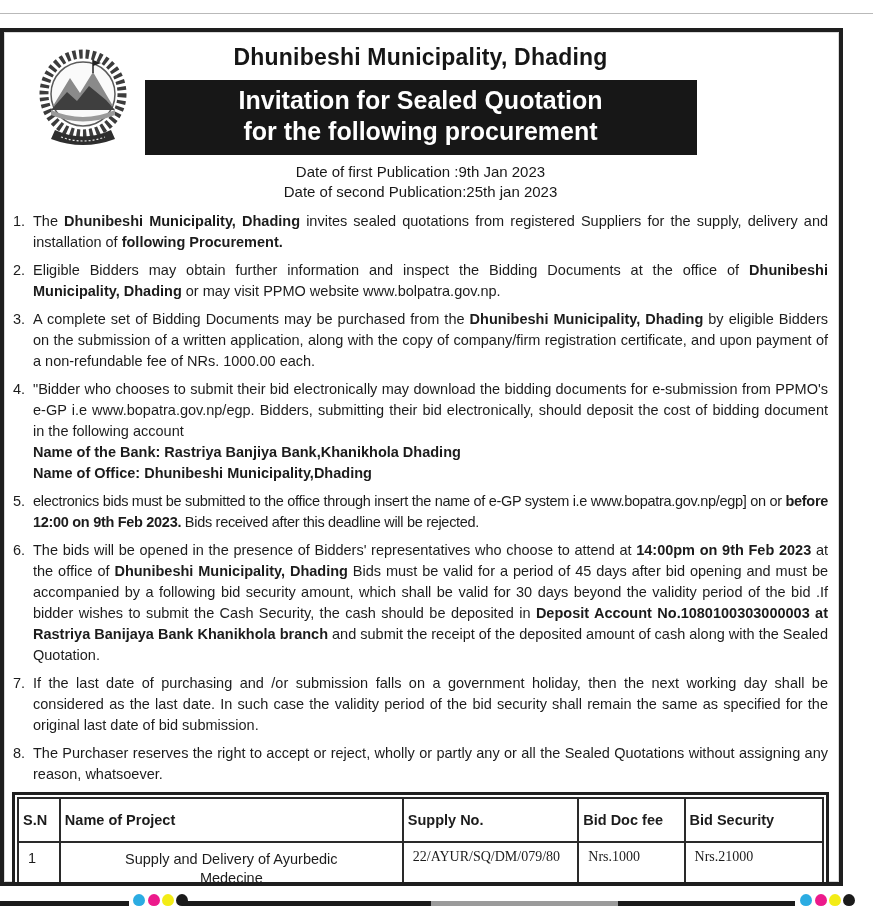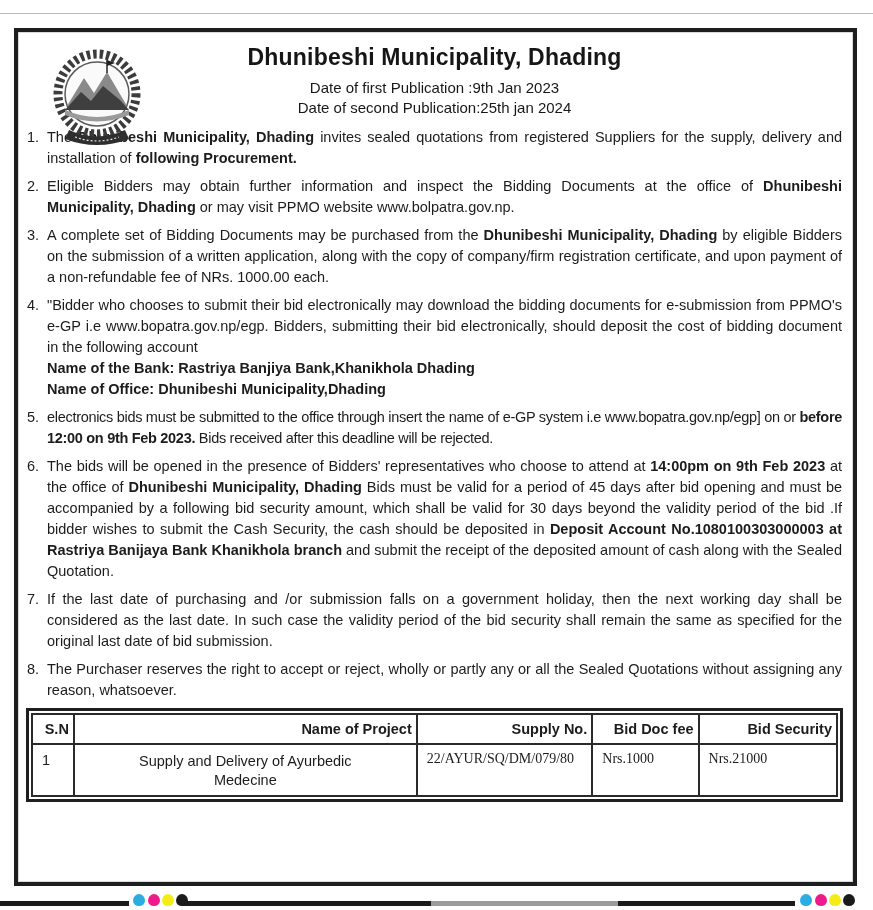--- a/index.html
+++ b/index.html
@@ -5,21 +5,21 @@
   html,body{margin:0;padding:0;}
   body{
     width:873px;height:910px;position:relative;overflow:hidden;
     background:#ffffff;color:#1c1c1c;
     font-family:"Liberation Sans", sans-serif;
     -webkit-font-smoothing:antialiased;
   }
   .top-rule{position:absolute;top:13px;left:0;width:873px;height:1px;background:#b9b9b9;}
 
   .doc{
-    position:absolute;left:14px;top:28px;width:843px;height:858px;
+    position:absolute;left:0;top:28px;width:843px;height:858px;
     box-sizing:border-box;border:4px solid #1e1e1e;
     box-shadow:inset 0 0 0 1px #d9d9d9;
     padding:4px 10px 0 8px;overflow:hidden;background:#fff;
   }
 
   .doc-header{position:relative;text-align:center;}
   .logo{position:absolute;left:24px;top:4px;width:94px;height:102px;}
   .muni-title{font-size:23px;font-weight:bold;margin-top:8px;letter-spacing:.2px;color:#161616;}
   .banner{
     margin:9px auto 0;width:552px;box-sizing:border-box;
@@ -34,21 +34,21 @@
   .item .num{flex:0 0 20px;width:20px;font-size:14.5px;line-height:21px;padding-left:1px;}
   .item .body{flex:1;font-size:14.5px;line-height:21px;text-align:justify;padding-right:1px;}
   .item .body p{margin:0;}
   .item.condensed .body{letter-spacing:-0.3px;}
   b,.b{font-weight:bold;}
   .bank-line{font-weight:bold;margin-top:6px;text-align:left;}
 
   .table-wrap{margin-top:2px;border:3px solid #1f1f1f;padding:2px;background:#fff;}
   table.proj{width:100%;border-collapse:collapse;table-layout:fixed;}
   table.proj th,table.proj td{border:2px solid #2a2a2a;box-sizing:border-box;}
-  table.proj th{height:30px;font-size:14.5px;font-weight:bold;text-align:right;padding:2px 4px;}
+  table.proj th{height:44px;font-size:14.5px;font-weight:bold;text-align:left;padding:2px 4px;}
   col.c-sn{width:5.2%;}col.c-proj{width:42.6%;}col.c-tender{width:21.8%;}col.c-fee{width:13.2%;}col.c-sec{width:17.2%;}
   td.sn{vertical-align:top;text-align:left;padding:5px 4px 0 9px;font-size:14.5px;}
   td.proj{vertical-align:top;text-align:center;padding:5px 6px;font-size:14.5px;line-height:19px;}
   td.proj .proj-inner{display:inline-block;max-width:258px;}
   td.val{text-align:left;padding:5px 6px 0 9px;font-size:14px;vertical-align:top;line-height:18px;font-family:Liberation Serif, serif;}
   tr.r1 td.sn,tr.r1 td.proj{padding-top:7px;}
   tr.r1 td{height:50px;}
 
   .print-bar{position:absolute;top:0;left:0;width:873px;height:910px;pointer-events:none;}
   .bar-seg{position:absolute;top:901px;height:5px;}
@@ -66,23 +66,27 @@
       <circle cx="47" cy="46" r="32" fill="#fafafa" stroke="#5a5a5a" stroke-width="1.5"></circle>
       <path d="M17 58 L34 30 L44 45 L57 24 L77 58 Z" fill="#8a8a8a"></path>
       <path d="M15 62 L31 44 L41 53 L53 38 L70 52 L79 62 Z" fill="#3f3f3f"></path>
       <path d="M15 62 Q47 76 79 62 L79 67 Q47 80 15 67 Z" fill="#9a9a9a"></path>
       <line x1="57" y1="12" x2="57" y2="25" stroke="#222" stroke-width="1.5"></line>
       <path d="M57 12 L65 15 L57 18 Z" fill="#222"></path>
       <path d="M19 82 Q47 95 75 82 L79 91 Q47 103 15 91 Z" fill="#2e2e2e"></path>
       <path d="M25 89 Q47 97 69 89" stroke="#e8e8e8" stroke-width="1.2" stroke-dasharray="2 2" fill="none"></path>
     </svg>
     <div class="muni-title">Dhunibeshi Municipality, Dhading</div>
+    <div class="banner" style="background: rgb(23, 23, 23);">
+      <div>Invitation for Sealed Quotation</div>
+      <div>for the following procurement</div>
+    </div>
     <div class="dates">
       <div>Date of first Publication :9th Jan 2023</div>
-      <div>Date of second Publication:25th jan 2024</div>
+      <div>Date of second Publication:25th jan 2023</div>
     </div>
   </div>
 
   <div class="list">
       <div class="item">
         <span class="num">1.</span>
         <div class="body">
           <p><span>The </span><span class="b">Dhunibeshi Municipality, Dhading</span><span> invites sealed quotations from registered Suppliers for the supply, delivery and installation of </span><span class="b">following Procurement.</span></p>
         </div>
       </div>

